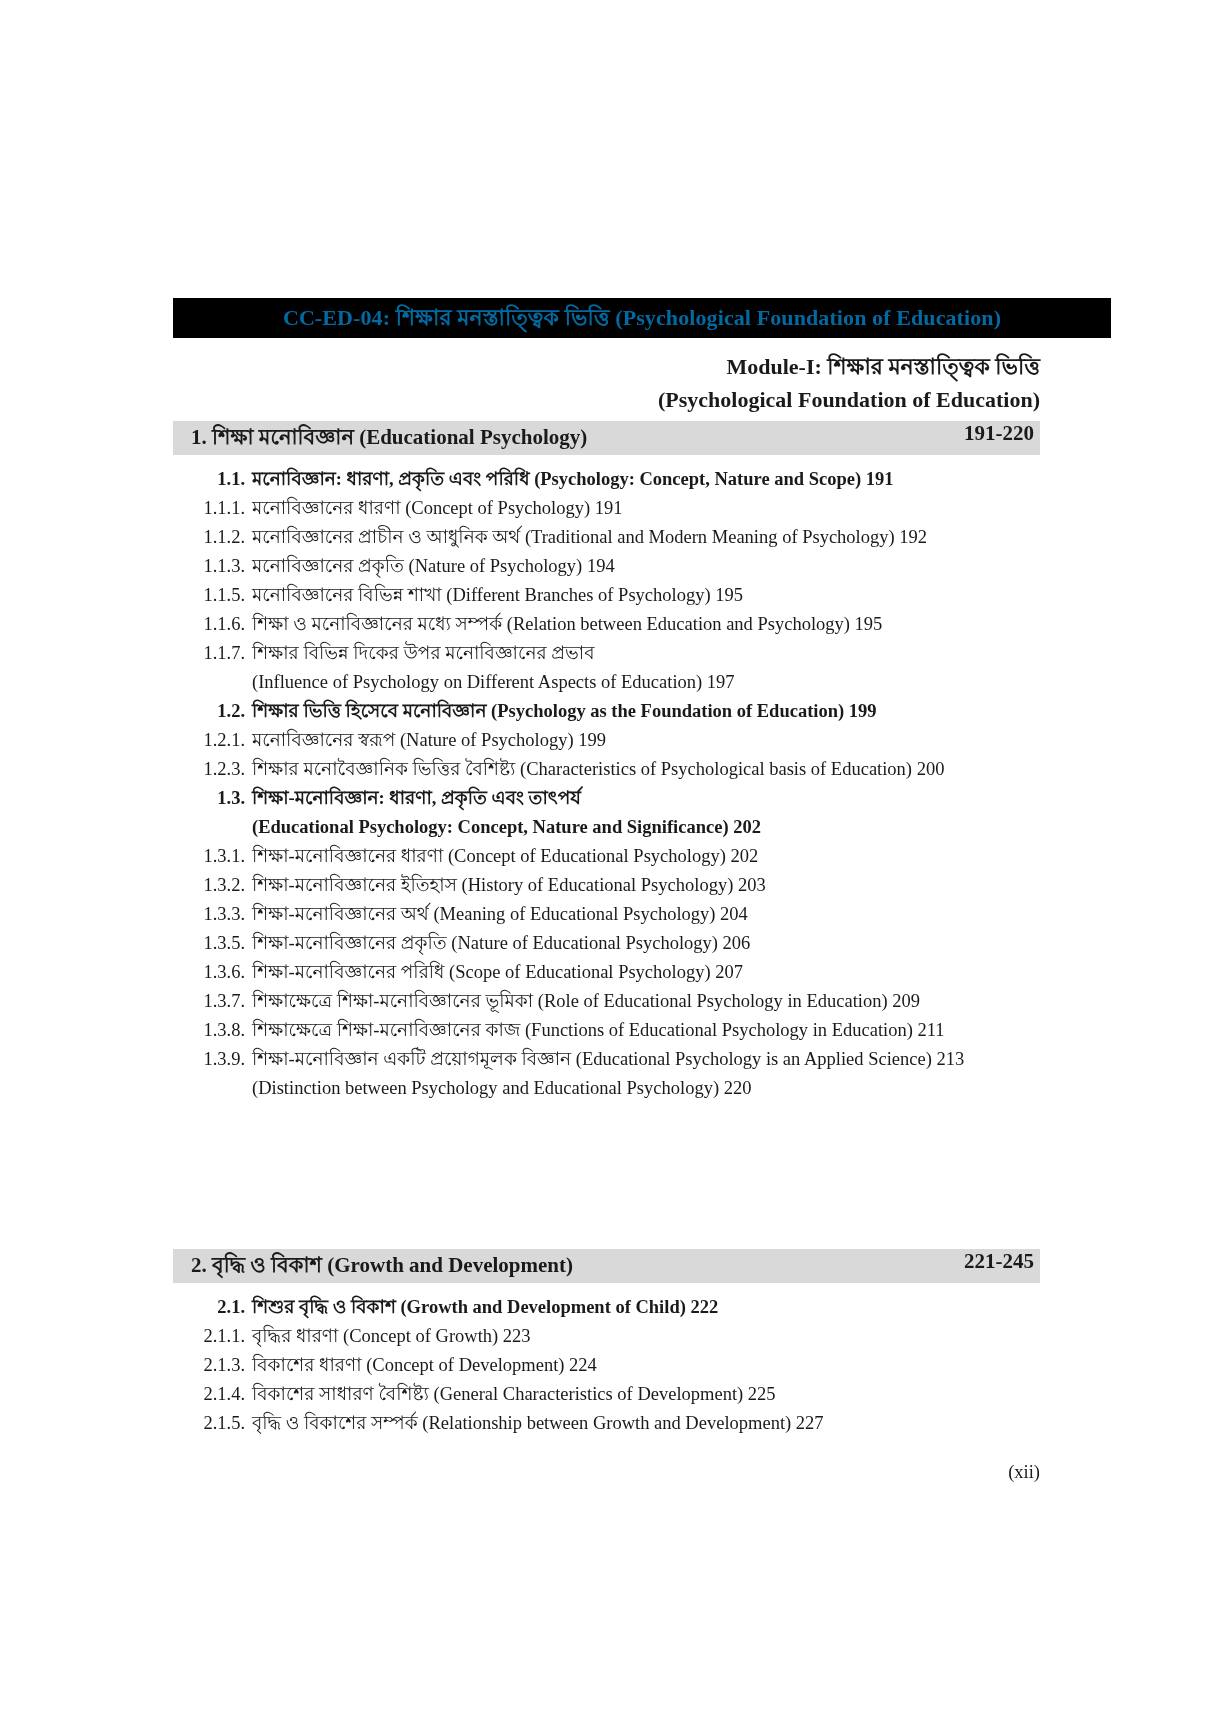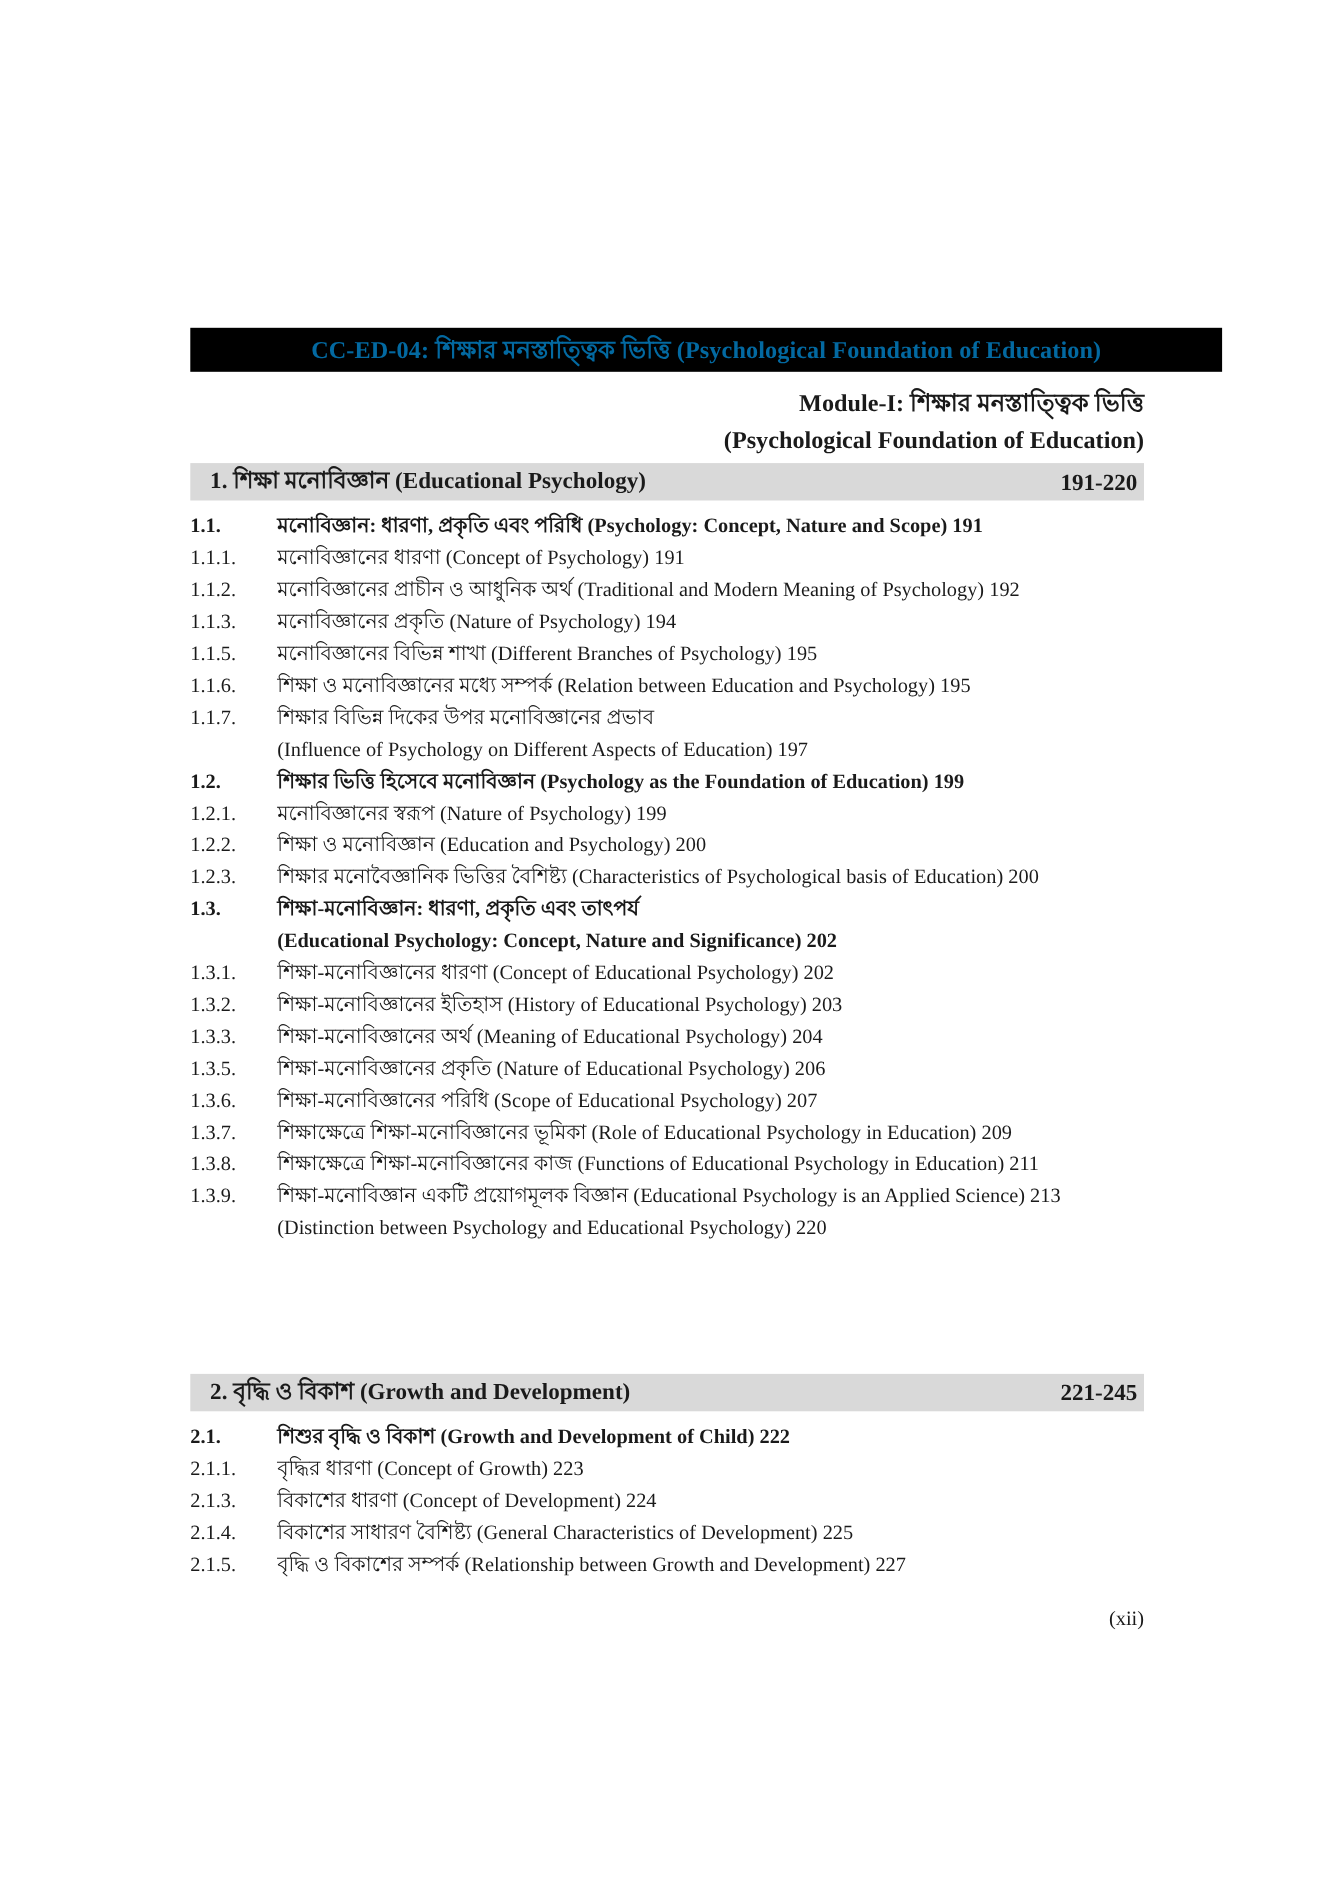--- a/index.html
+++ b/index.html
@@ -5,25 +5,25 @@
   html, body { margin: 0; padding: 0; background: #ffffff; }
   body { width: 1214px; height: 1718px; position: relative; overflow: hidden;
          font-family: "Liberation Serif", "DejaVu Serif", serif; color: #1a1a1a; }
   .page { position: absolute; left: 173px; top: 0; width: 867px; }
   .course-bar { position: absolute; left: 0; top: 298px; width: 938px; height: 40px;
                 background: #000; color: #0369a1; font-weight: bold; font-size: 22px;
                 display: flex; align-items: center; justify-content: center; letter-spacing: 0.1px; }
   .module-title { position: absolute; left: 0; top: 350px; width: 867px; text-align: right;
                   font-weight: bold; font-size: 22px; line-height: 33px; }
   .section-bar { position: absolute; left: 0; width: 867px; height: 34px; background: #d9d9d9;
-                 display: flex; align-items: center; justify-content: space-between;
+                 display: flex; justify-content: space-between;
                  font-weight: bold; font-size: 21px; box-sizing: border-box; padding: 0 6px 0 18px; }
   .entries { position: absolute; left: 0; width: 867px; }
   .entry { display: flex; font-size: 18.5px; line-height: 29px; white-space: nowrap; }
-  .entry .num { width: 79px; text-align: left; flex: none; padding-right: 7px; box-sizing: border-box; }
+  .entry .num { width: 79px; text-align: right; flex: none; padding-right: 7px; box-sizing: border-box; }
   .entry .txt { flex: 1; }
   .entry.bold { font-weight: bold; }
   .entry.cont .num { visibility: hidden; }
   .footer { position: absolute; left: 0; top: 1462px; width: 867px; text-align: right; font-size: 18.5px; }
 </style>
 </head>
 <body>
 
 <div class="page">
   <div class="course-bar">CC-ED-04: শিক্ষার মনস্তাত্ত্বিক ভিত্তি (Psychological Foundation of Education)</div>
@@ -70,24 +70,20 @@
         <span class="num"></span>
         <span class="txt">(Influence of Psychology on Different Aspects of Education) 197</span>
       </div>
       <div class="entry bold">
         <span class="num">1.2.</span>
         <span class="txt">শিক্ষার ভিত্তি হিসেবে মনোবিজ্ঞান (Psychology as the Foundation of Education) 199</span>
       </div>
       <div class="entry">
         <span class="num">1.2.1.</span>
         <span class="txt">মনোবিজ্ঞানের স্বরূপ (Nature of Psychology) 199</span>
-      </div>
-      <div class="entry">
-        <span class="num">1.2.2.</span>
-        <span class="txt">শিক্ষা ও মনোবিজ্ঞান (Education and Psychology) 200</span>
       </div>
       <div class="entry">
         <span class="num">1.2.3.</span>
         <span class="txt">শিক্ষার মনোবৈজ্ঞানিক ভিত্তির বৈশিষ্ট্য (Characteristics of Psychological basis of Education) 200</span>
       </div>
       <div class="entry bold">
         <span class="num">1.3.</span>
         <span class="txt">শিক্ষা-মনোবিজ্ঞান: ধারণা, প্রকৃতি এবং তাৎপর্য</span>
       </div>
       <div class="entry bold cont">

